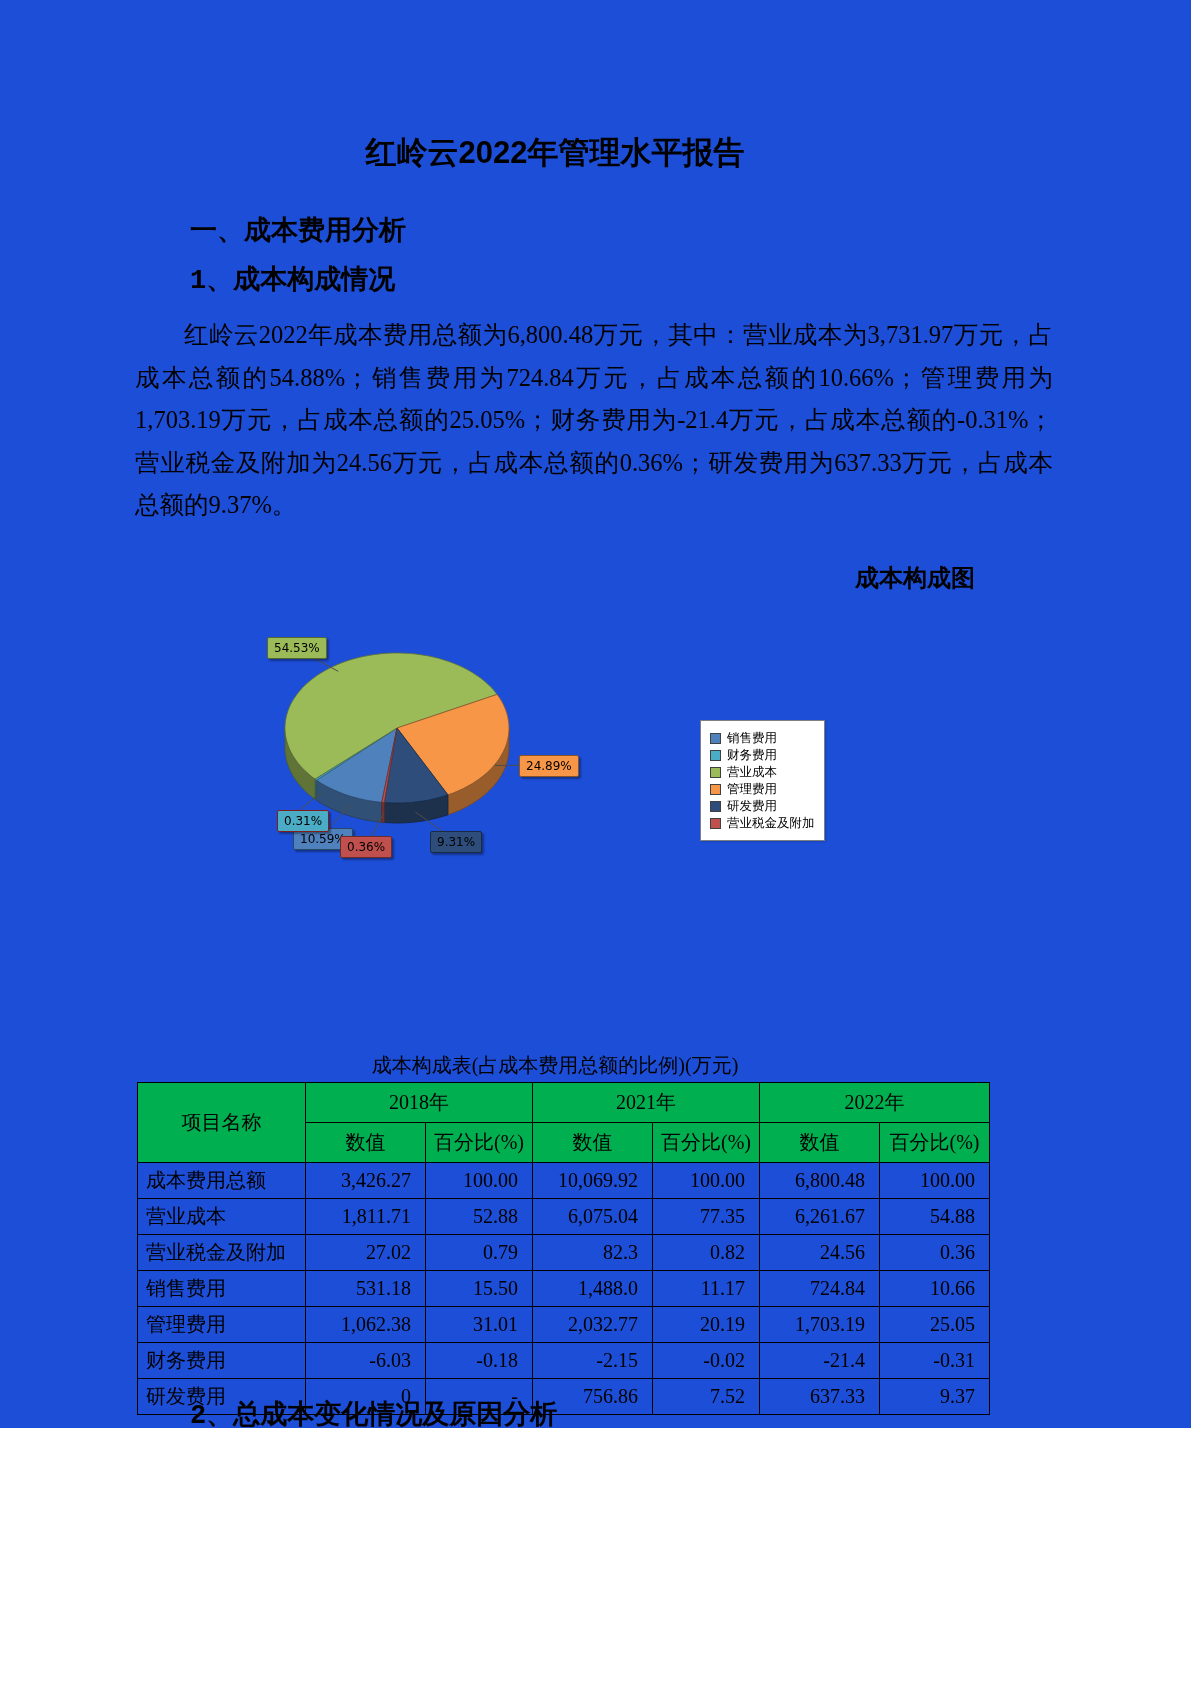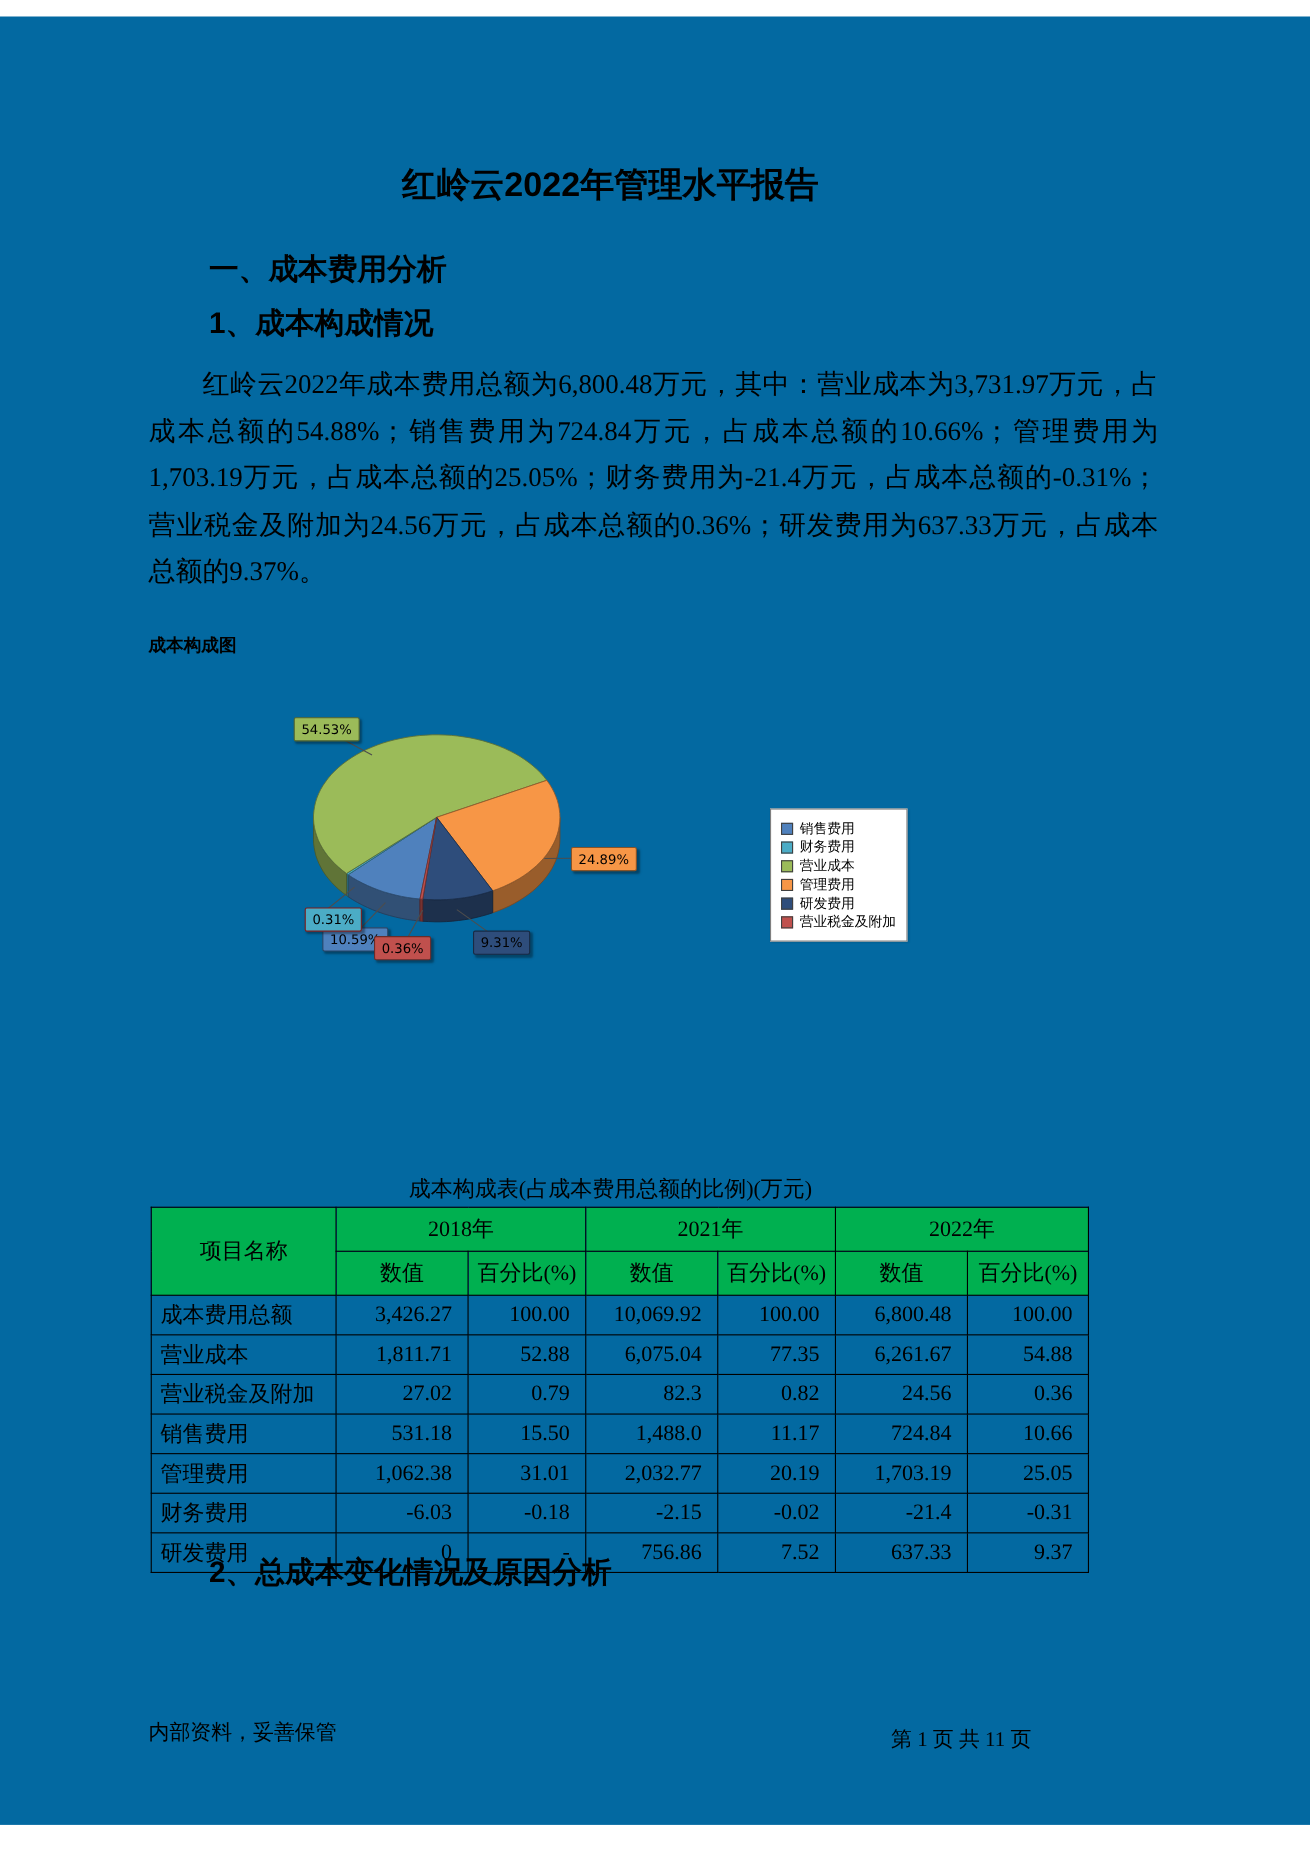--- a/index.html
+++ b/index.html
@@ -1,33 +1,33 @@
 <!DOCTYPE html>
 <html style="--hdr: #00b050;"><head>
 <meta charset="utf-8">
 <style>
   * { margin:0; padding:0; box-sizing:border-box; }
   html,body { background:#ffffff; }
   body { font-family:"Liberation Serif","DejaVu Serif",serif; color:#000; }
-  .page { position:relative; width:1191px; height:1644px; background:#0369a1; overflow:hidden; margin:15px auto; }
+  .page { position:relative; width:1191px; height:1428px; background:#1d4ed8; overflow:hidden; margin:0 auto; }
 
   .doc-title { position:absolute; top:132px; left:135px; width:840px; text-align:center;
     font-family:"Liberation Sans","DejaVu Sans",sans-serif; font-size:31px; font-weight:bold; }
-  .sec-heading { position:absolute; left:190px; font-family:Liberation Sans, sans-serif;
+  .sec-heading { position:absolute; left:190px; font-family:Liberation Mono, monospace;
     font-size:27px; font-weight:bold; }
   .sec1 { top:212px; }
   .sec11 { top:261px;text-align:right; }
   .sec2 { top:1396px; }
 
   .body-para { position:absolute; top:314px; left:135px; width:918px; font-size:24.5px;
     line-height:42.5px; text-align:justify; text-indent:2em; }
 
   .chart-area { position:absolute; top:560px; left:135px; width:840px; height:335px; }
-  .chart-title { position:absolute; top:2px; left:0; width:100%; text-align:left;
-    font-family:"Liberation Sans","DejaVu Sans",sans-serif; font-size:16px; font-weight:bold; }
+  .chart-title { position:absolute; top:2px; left:0; width:100%; text-align:right;
+    font-family:"Liberation Sans","DejaVu Sans",sans-serif; font-size:24px; font-weight:bold; }
   #pie-svg { position:absolute; left:0; top:0; width:840px; height:335px; }
   .pie-label { position:absolute; font-family:"DejaVu Sans","Liberation Sans",sans-serif;
     font-size:12px; line-height:16px; padding:2px 6px; border-radius:2px; white-space:nowrap;
     box-shadow:2px 2px 2px rgba(0,0,0,0.35); }
   .legend { position:absolute; left:565px; top:160px; border:1px solid #7f7f7f; background:#fff;
     padding:7px 9px; box-shadow:1px 1px 2px rgba(0,0,0,0.15); }
   .legend-item { display:flex; align-items:center; gap:6px; margin:3px 0;
     font-family:"DejaVu Sans","Liberation Sans",sans-serif; font-size:12.5px; line-height:14px; }
   .legend-swatch { width:11px; height:11px; border:1px solid #404040; flex:0 0 auto; }
 

